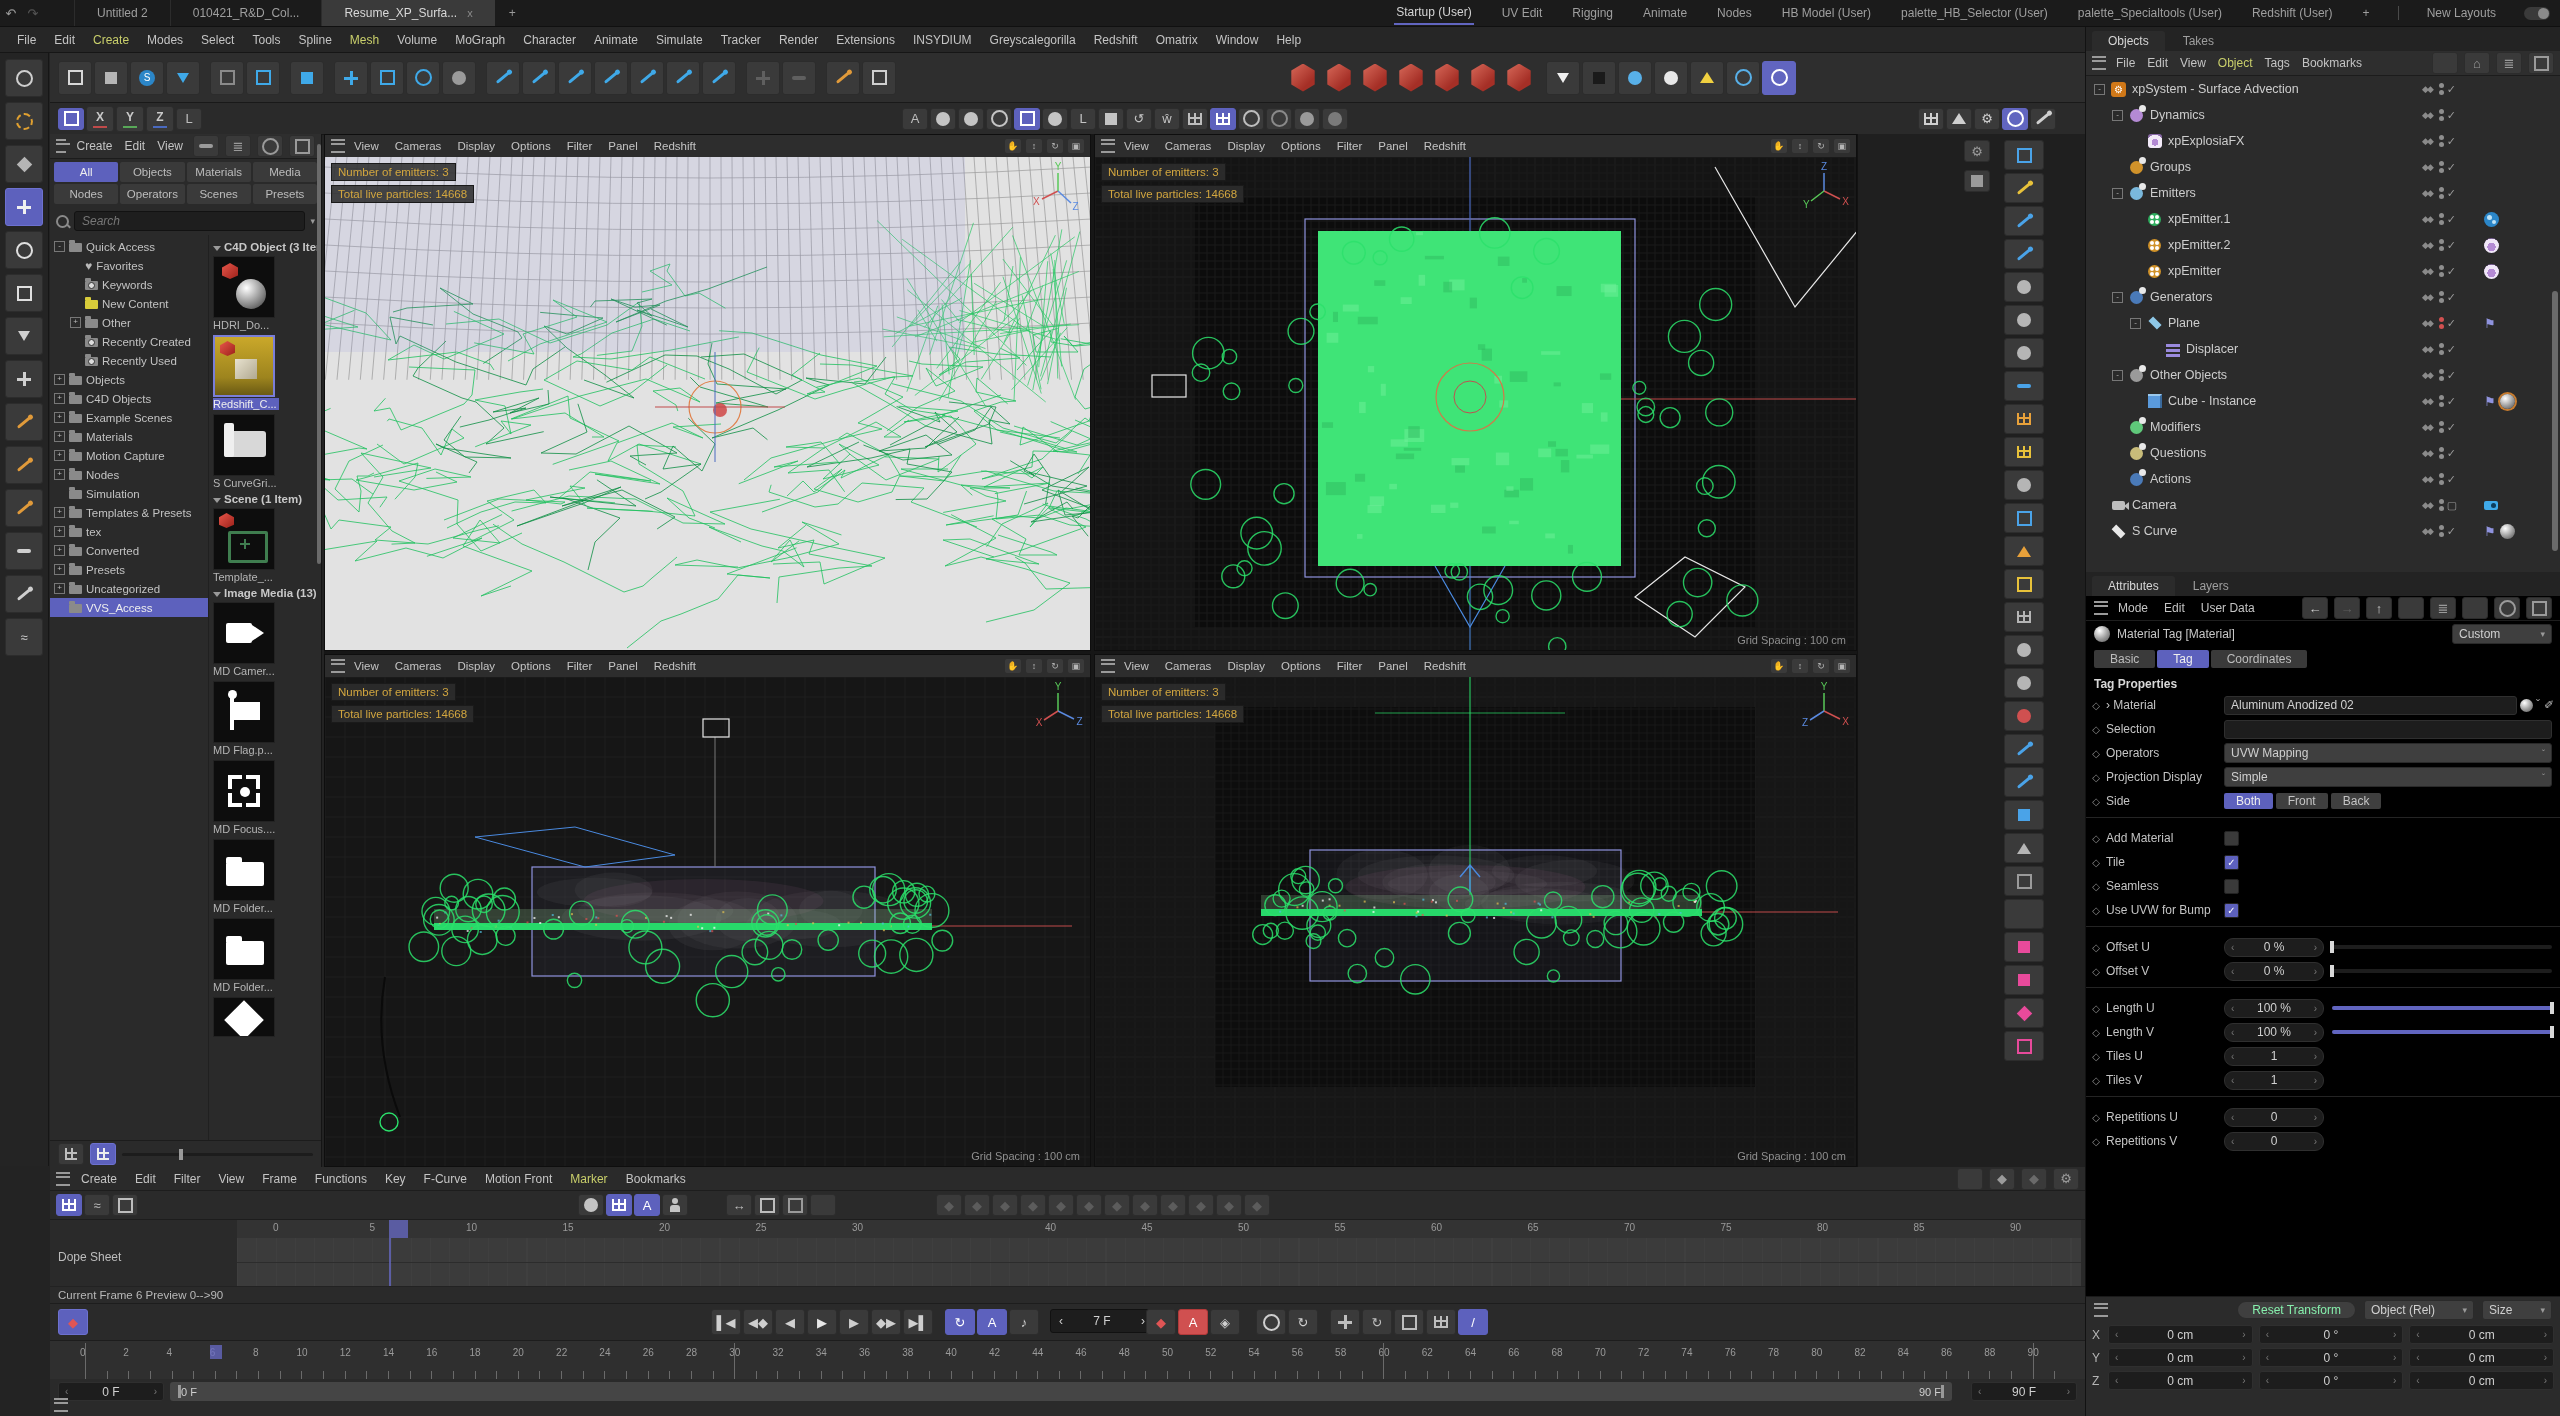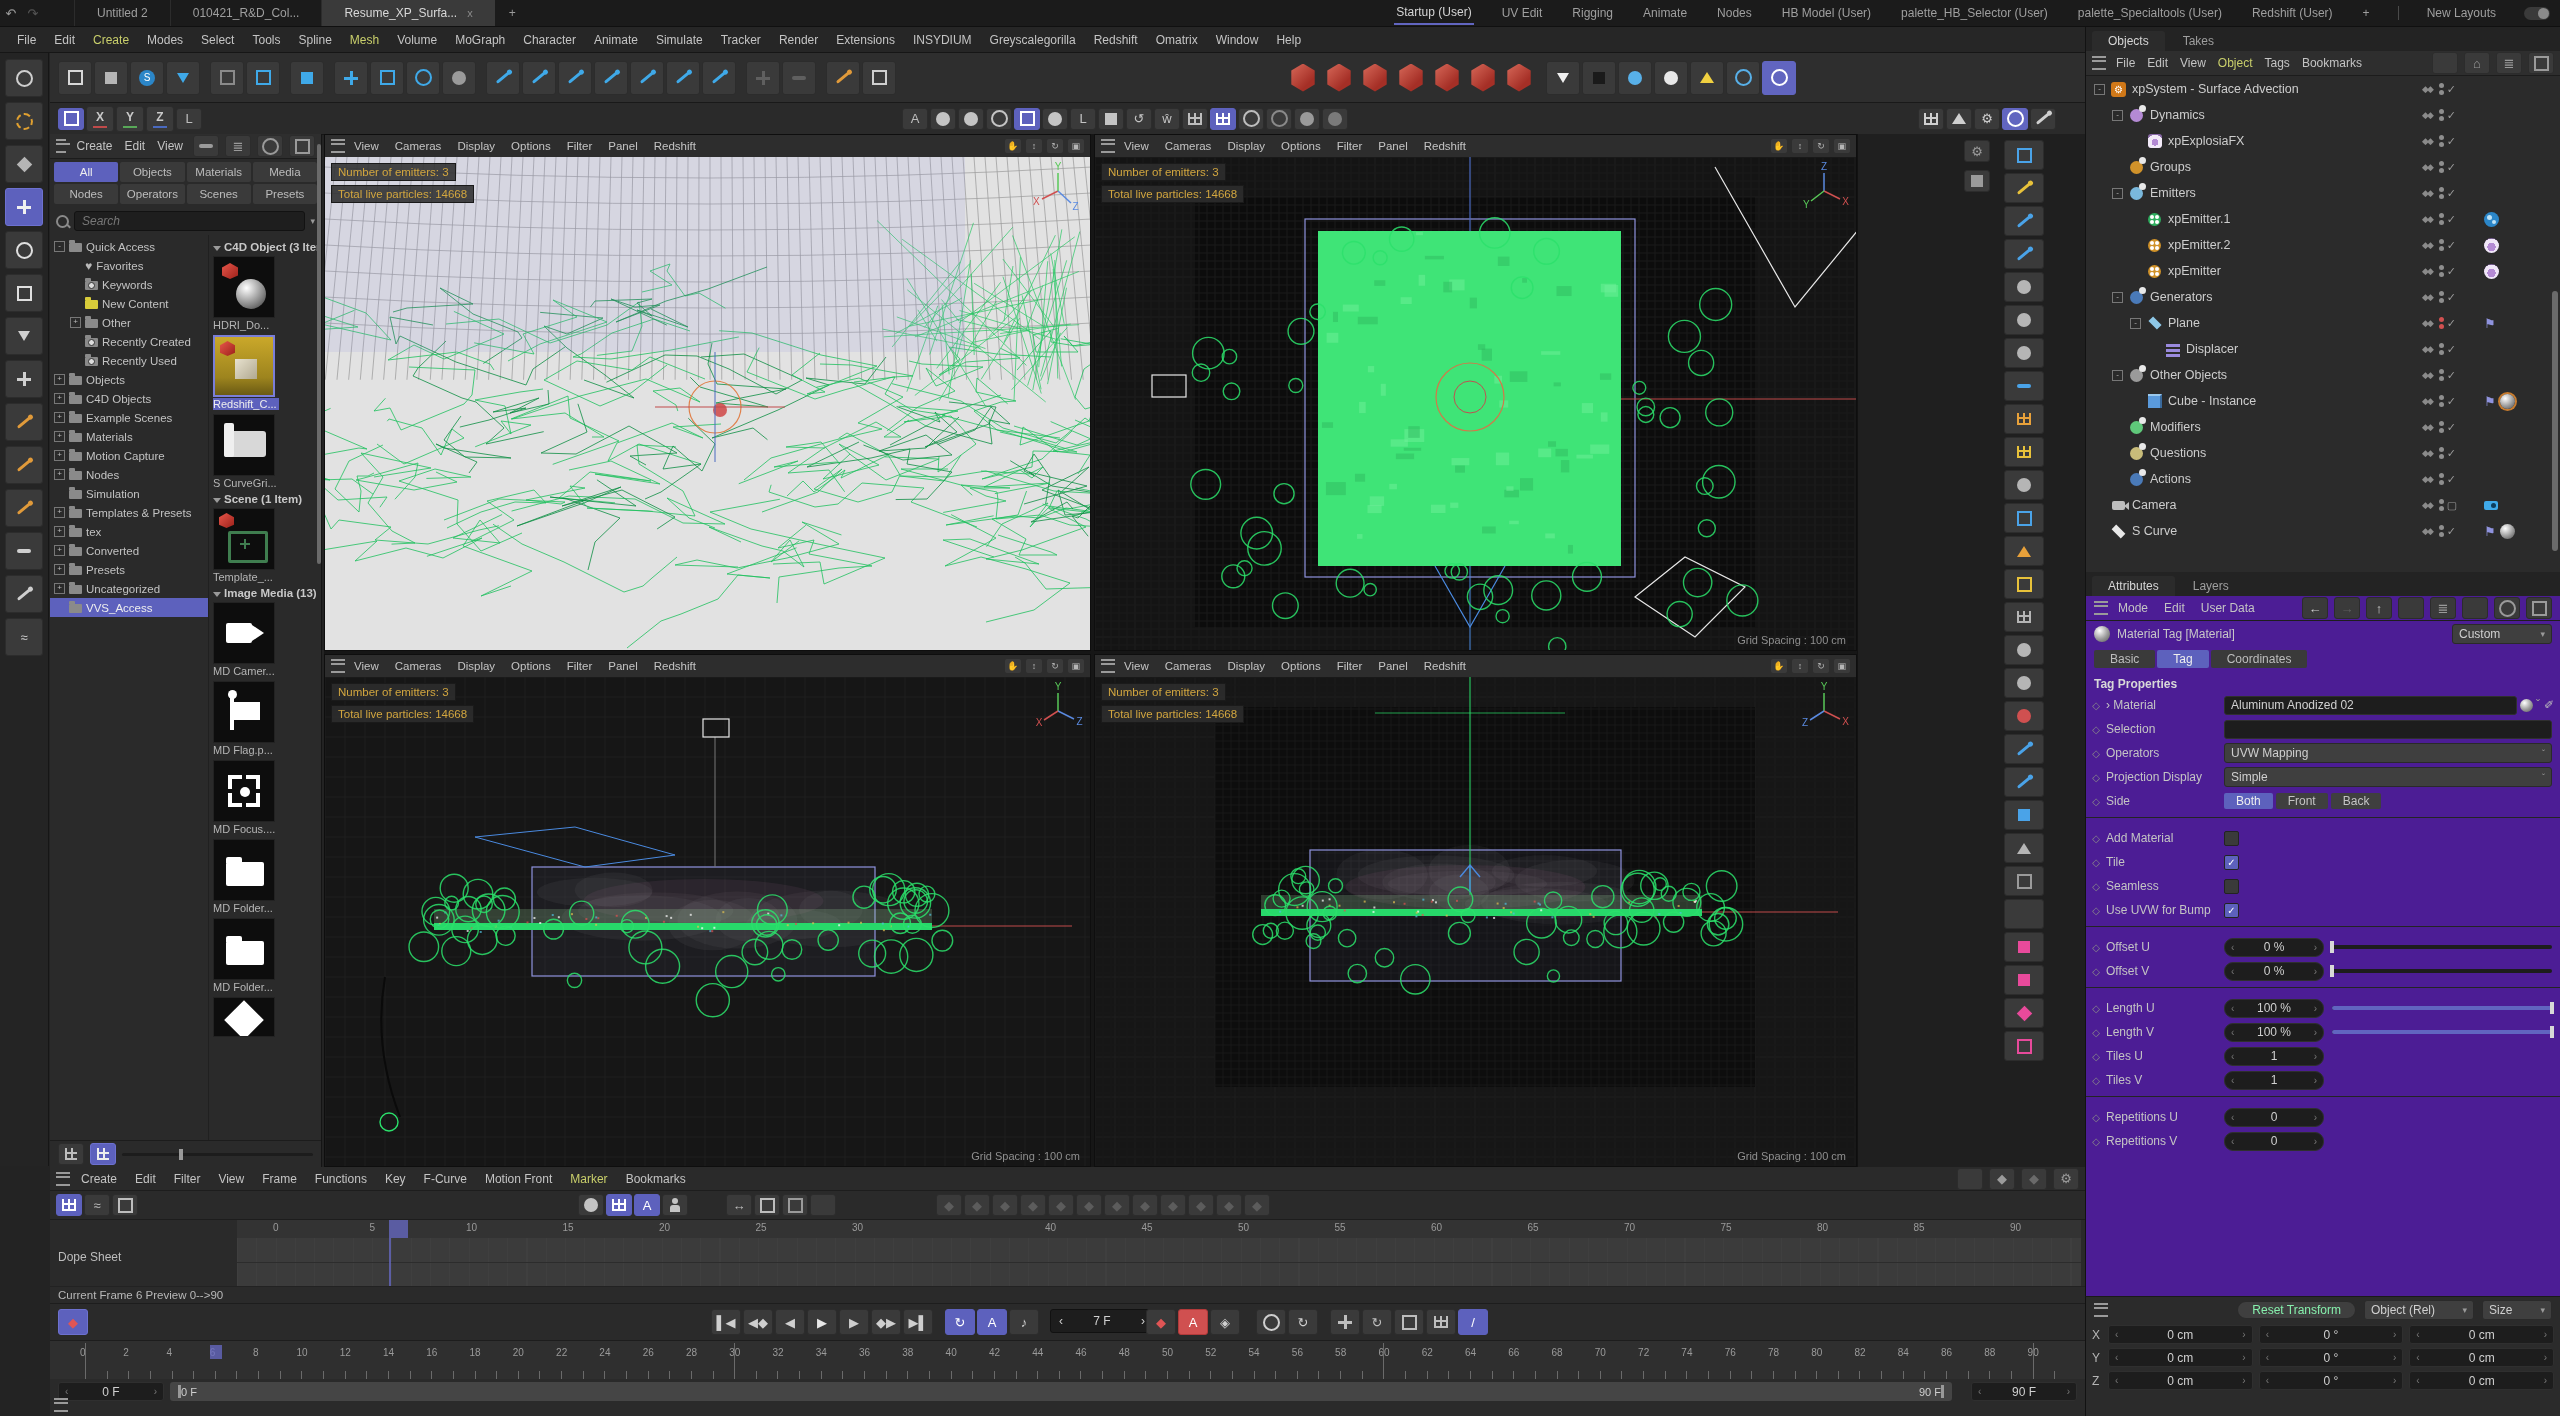--- a/index.html
+++ b/index.html
@@ -129,21 +129,21 @@
   .layericon{color:#8a8a8a;font-size:9px;letter-spacing:-2px;}
   .visdots{display:flex;align-items:center;gap:3px;}
   .vd{display:flex;flex-direction:column;gap:2px;}
   .vd i{width:5px;height:5px;border-radius:50%;background:#8e8e8e;display:block;}
   .vd.red i{background:#d05050;}
   .check{color:#9a9a9a;font-size:11px;}
   .om-tags{position:absolute;left:398px;display:flex;gap:4px;align-items:center;}
   .oi{width:17px;height:17px;flex:none;position:relative;display:flex;align-items:center;justify-content:center;}
   .scrollv{position:absolute;width:6px;border-radius:3px;background:#6a6a6a;}
   
-  #attr{left:2085px;top:572px;width:475px;height:724px;background:#4c1d95;border-left:1px solid #121212;box-sizing:border-box;}
+  #attr{left:2085px;top:572px;width:475px;height:724px;background:#000000;border-left:1px solid #121212;box-sizing:border-box;}
   .attr-menu{height:24px;display:flex;align-items:center;gap:2px;padding:0 8px;border-bottom:1px solid #1e1e1e;}
   .attr-menu .menu-item{padding:0 8px;}
   .obj-head{height:26px;display:flex;align-items:center;gap:7px;padding:0 8px;}
   .matball{width:16px;height:16px;border-radius:50%;background:radial-gradient(circle at 35% 30%,#fff,#9a9a9a 55%,#555);flex:none;}
   .dropdown{background:#3f3f3f;border:1px solid #2a2a2a;border-radius:3px;height:18px;display:flex;align-items:center;padding:0 6px;color:#cfcfcf;cursor:pointer;}
   .dropdown .car{margin-left:auto;color:#9a9a9a;font-size:9px;}
   .sub-tabs{display:flex;gap:2px;padding:3px 8px;}
   .sub-tab{padding:2px 16px;background:#3a3a3a;border-radius:2px;color:#bdbdbd;cursor:pointer;}
   .sub-tab.active{background:#5d61bd;color:#eee;}
   .attr-section{font-weight:bold;color:#d8d8d8;padding:6px 8px 2px 8px;}

